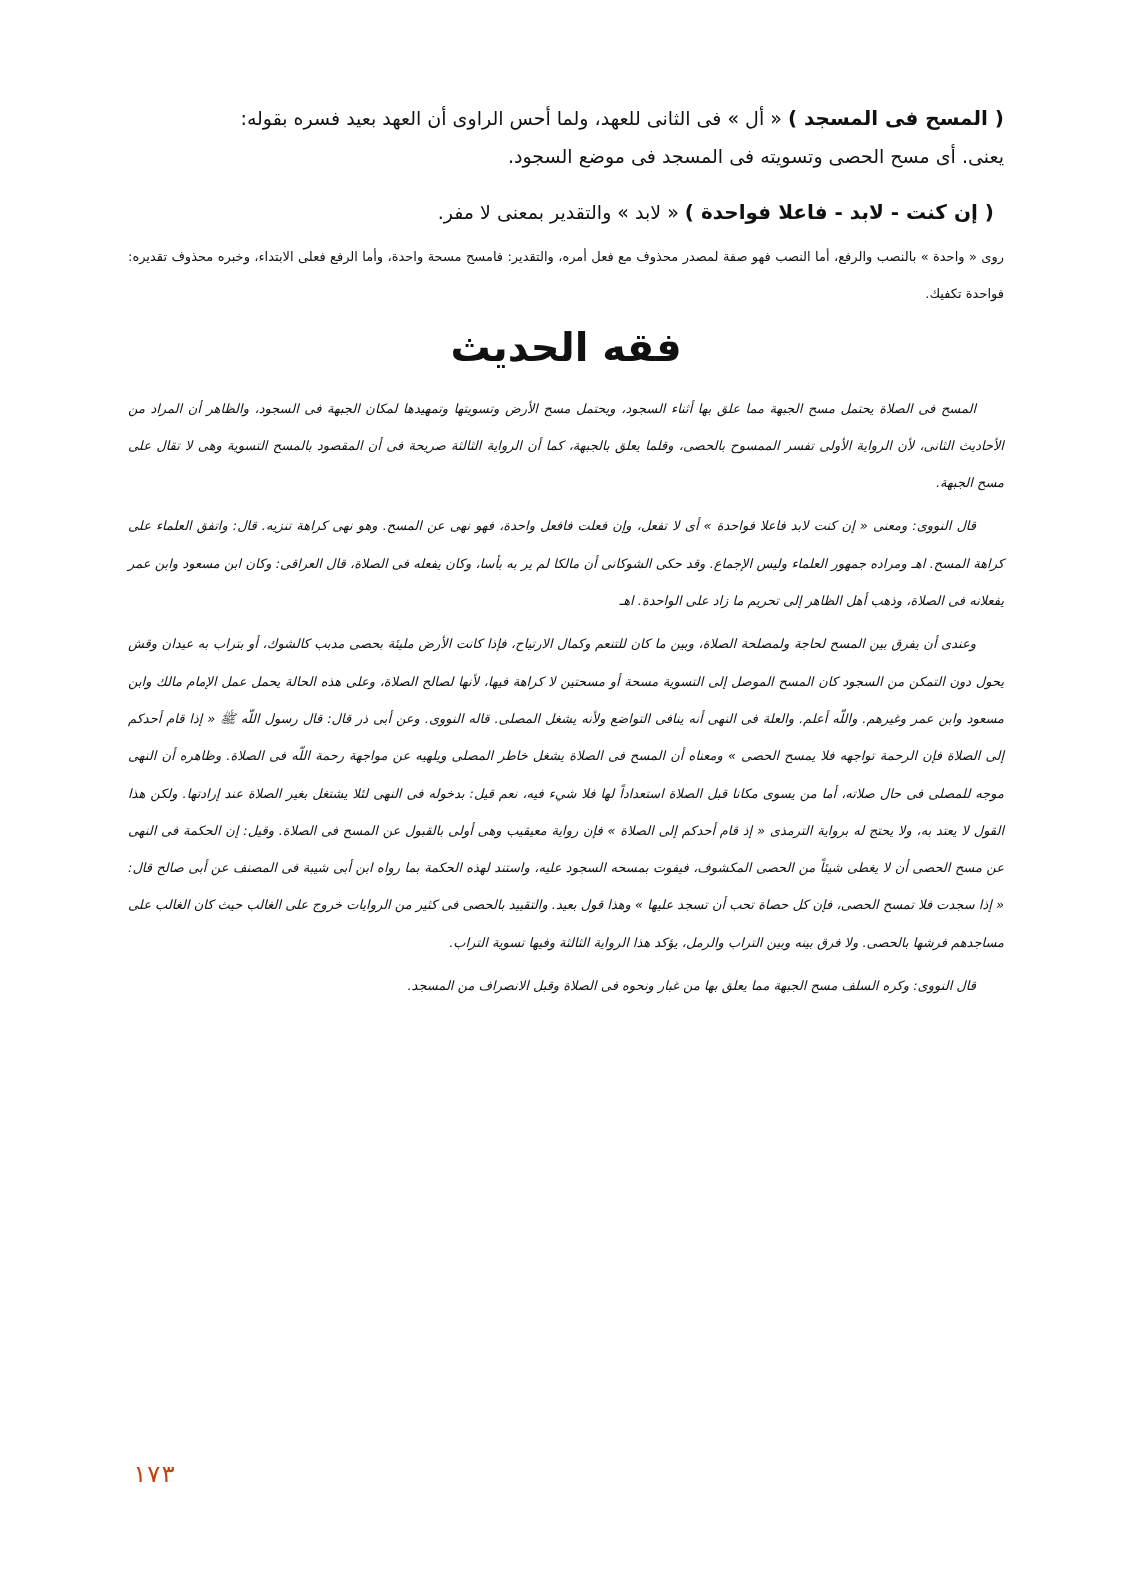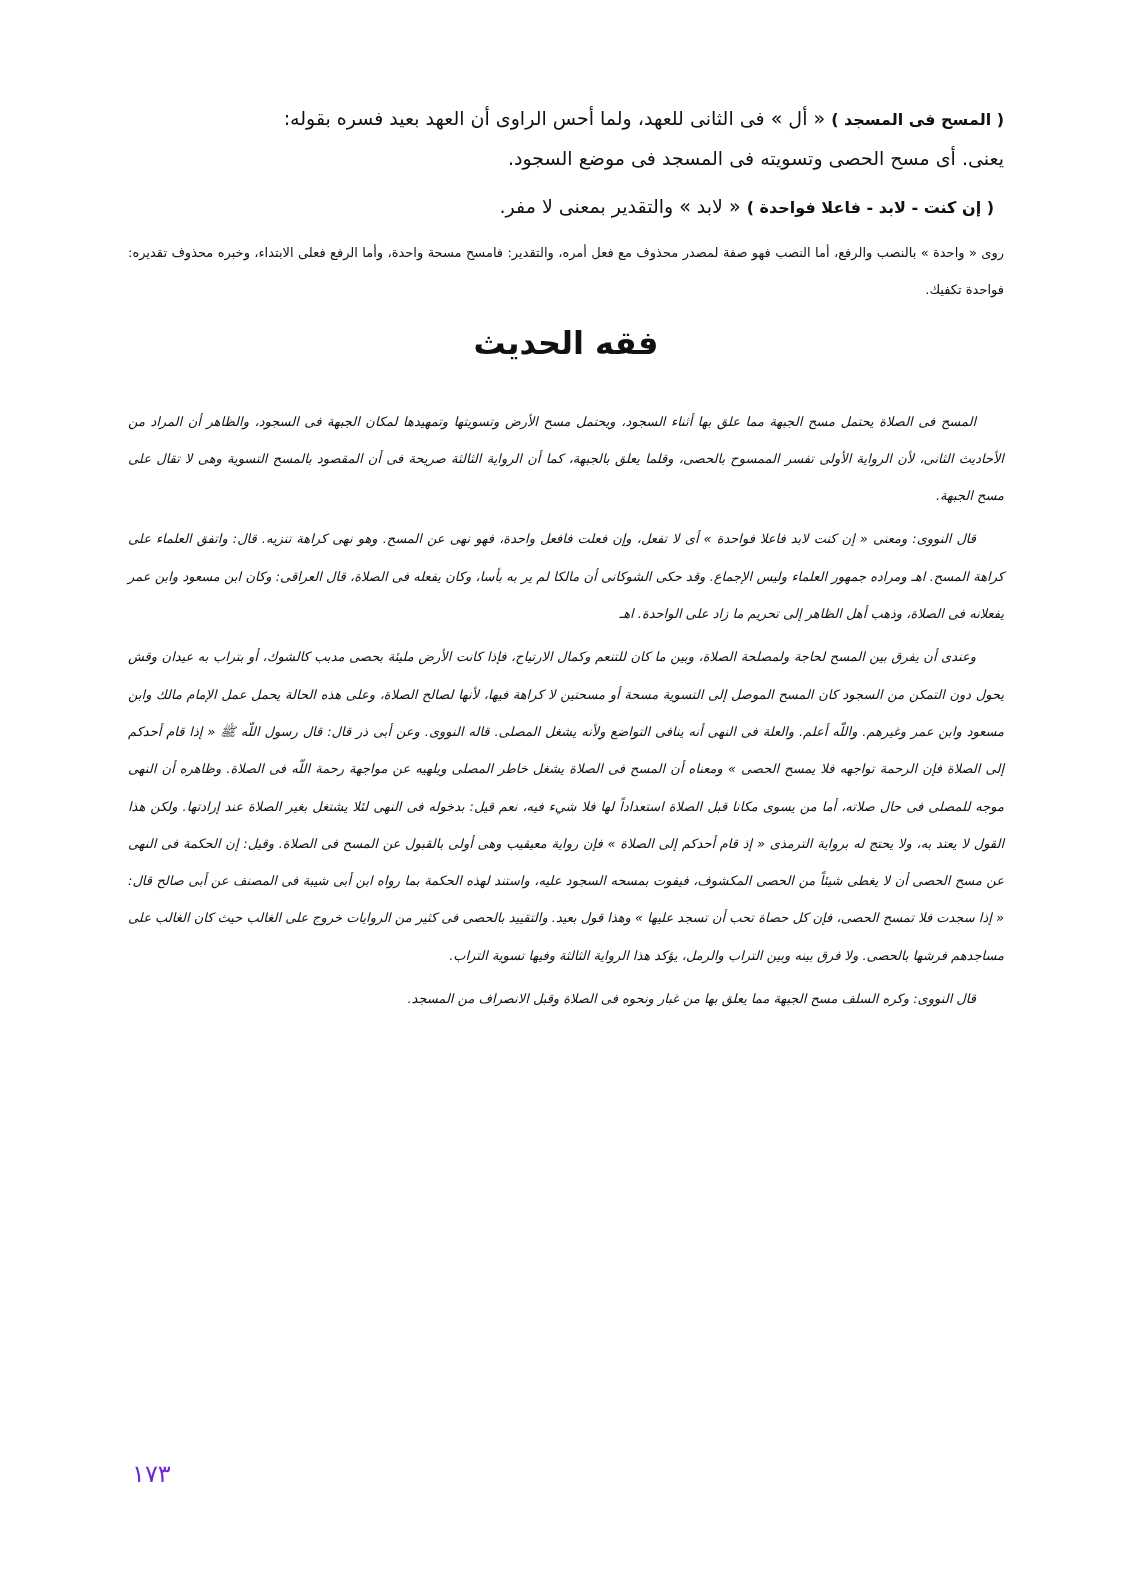--- a/index.html
+++ b/index.html
@@ -19,48 +19,48 @@
     direction: rtl;
     text-align: justify;
     text-align-last: right;
   }
   .line {
     font-size: 19px;
     line-height: 36px;
   }
   .bold-head {
     font-weight: bold;
-    font-size: 16px;
+    font-size: 20px;
   }
   .p {
     margin: 0;
     font-size: 13px;
     line-height: 37.3px;
   }
   .indent { text-indent: 28px; font-style: italic; }
   .intro-1 { margin-bottom: 2px; }
-  .intro-2 { margin-bottom: 12px; }
+  .intro-2 { margin-bottom: 20px; }
   .intro-3 { margin-bottom: 8px; margin-right: 10px; }
   .intro-4 { margin-bottom: 8px; }
   .section-title {
     text-align: center;
     text-align-last: center;
     font-weight: bold;
-    font-size: 32px;
+    font-size: 40px;
     line-height: 44px;
-    margin: 12px 0 38px 0;
+    margin: 12px 0 21px 0;
   }
   .para-gap { margin-top: 6px; }
   .page-number {
     position: absolute;
     left: 132px;
     top: 1460px;
     font-size: 24px;
-    font-family: Liberation Sans, sans-serif;
-    color: #6d28d9;
+    font-family: Liberation Mono, monospace;
+    color: #c2410c;
   }
 </style>
 </head>
 <body>
 
 <div class="page">
 
   <div class="line intro-1">
     <span class="bold-head">( المسح فى المسجد )</span><span> « أل » فى الثانى للعهد، ولما أحس الراوى أن العهد بعيد فسره بقوله:</span>
   </div>

